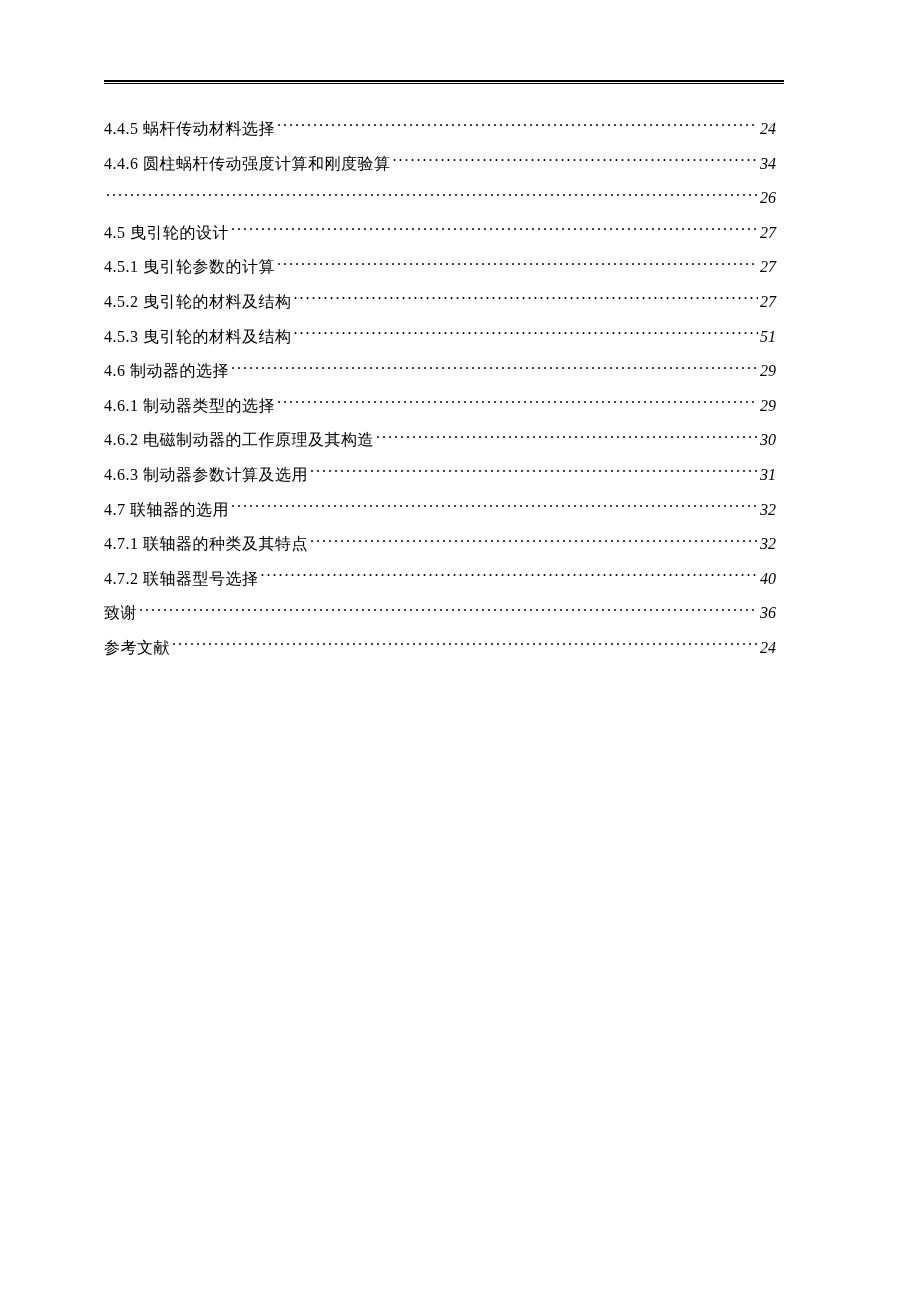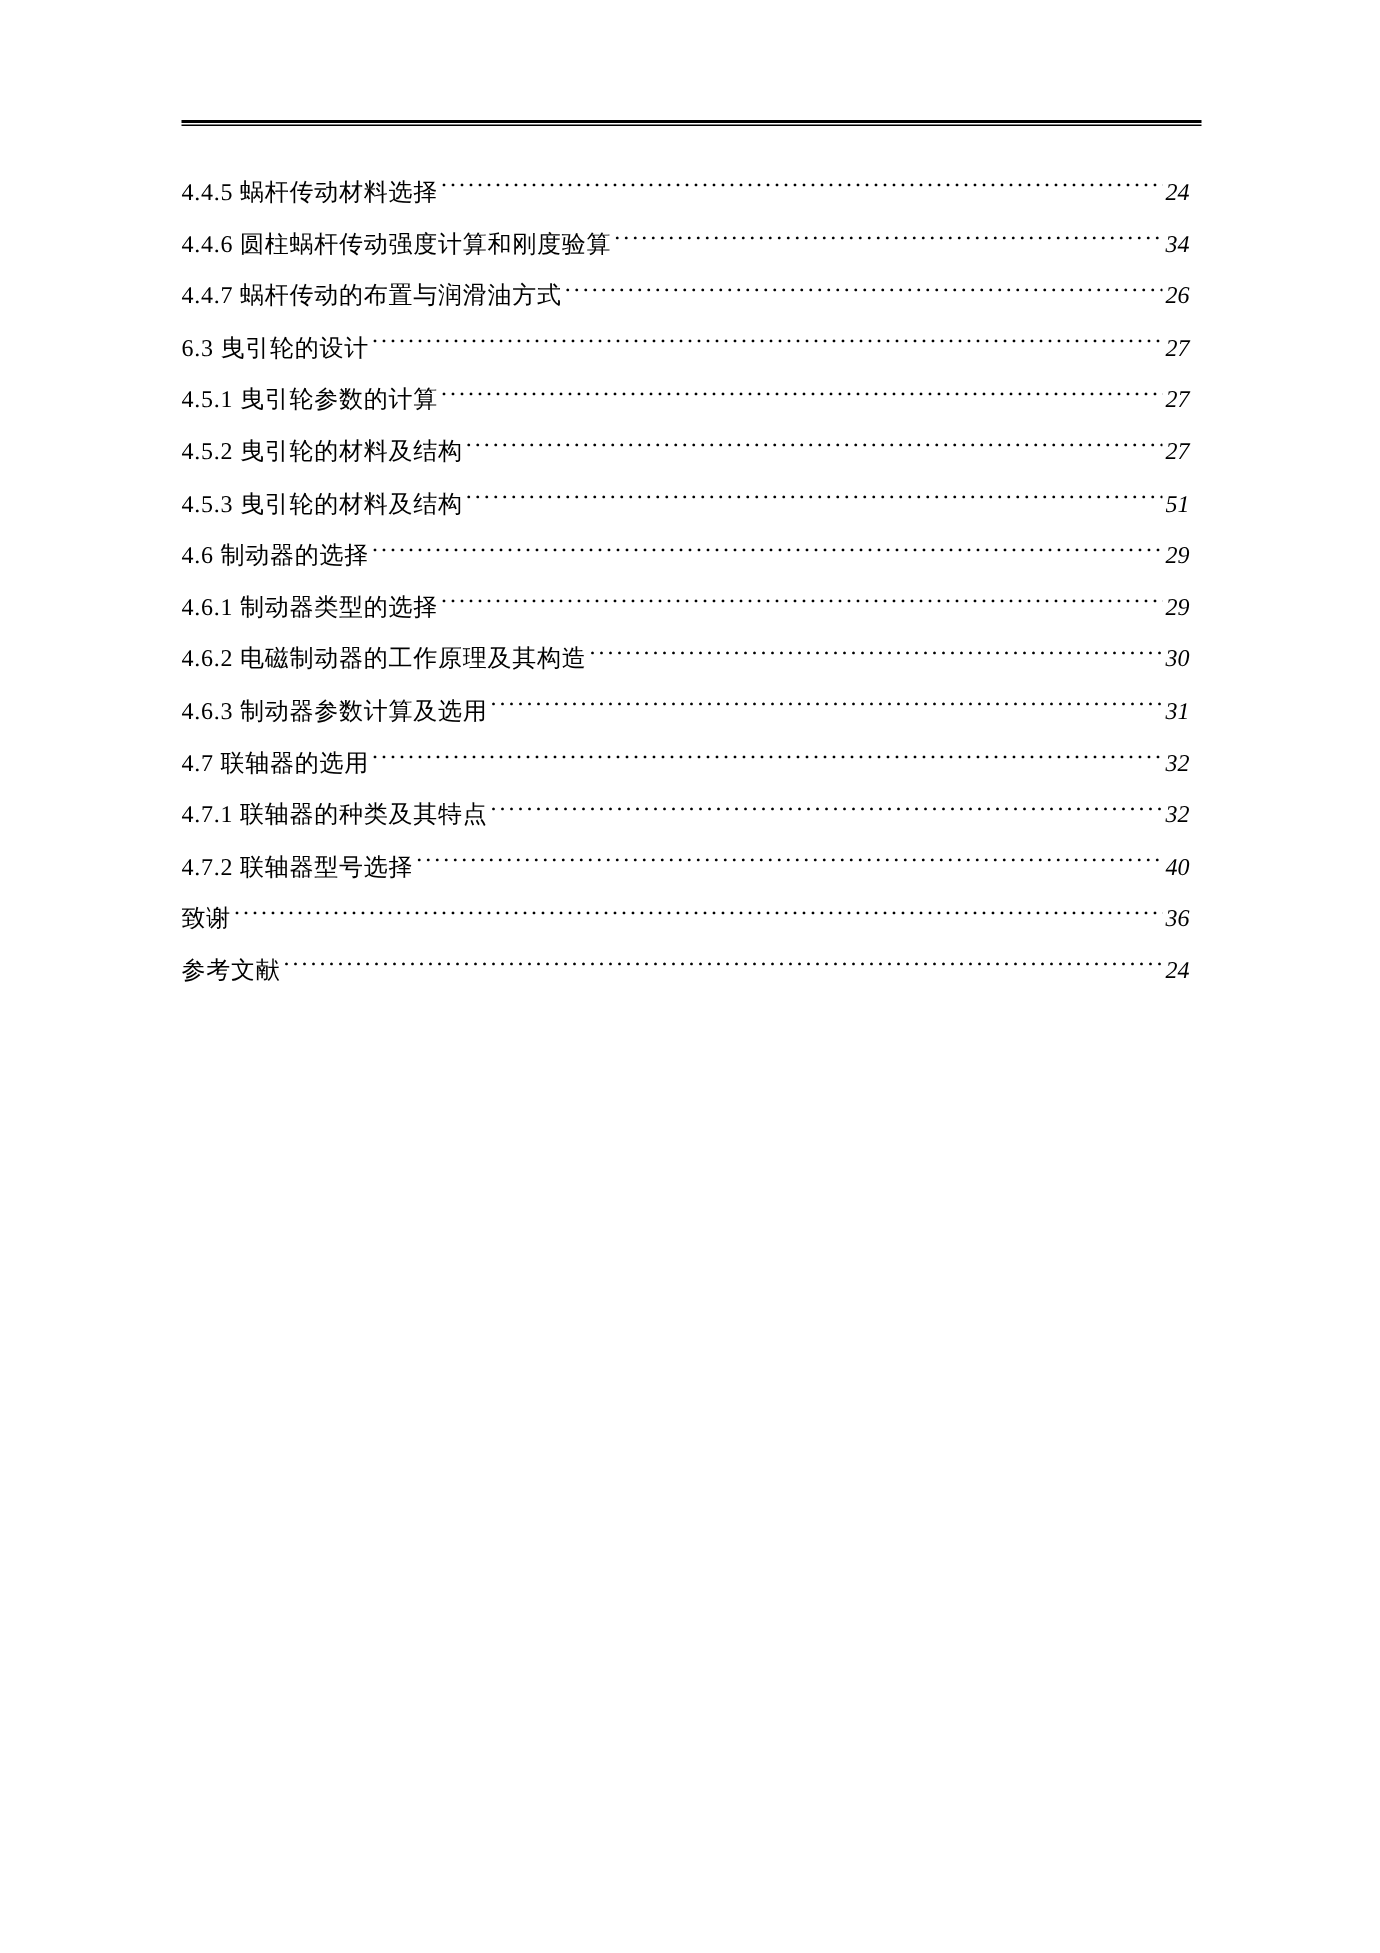--- a/index.html
+++ b/index.html
@@ -8,21 +8,21 @@
       height: 1302px;
       background: #ffffff;
       font-family: "SimSun", "宋体", serif;
       font-size: 16px;
       color: #000000;
       position: relative;
     }
     .page-container {
       position: absolute;
       top: 80px;
-      left: 121px;
+      left: 104px;
       width: 680px;
     }
     .header-rule {
       width: 100%;
       border-top: 2px solid #000;
       border-bottom: 1px solid #000;
       height: 4px;
       margin-bottom: 32px;
     }
     .toc-list {
@@ -76,27 +76,26 @@
       <span class="toc-page">24</span>
     </div>
 
     <div class="toc-row">
       <span class="toc-title">4.4.6 圆柱蜗杆传动强度计算和刚度验算</span>
       <span class="toc-leader"></span>
       <span class="toc-page">34</span>
     </div>
 
     <div class="toc-row">
-      <span class="toc-title">4.4.7 蜗杆传动的布置与润滑油方式</span>
       <span class="toc-leader"></span>
       <span class="toc-page">26</span>
     </div>
 
     <div class="toc-row">
-      <span class="toc-title">6.3 曳引轮的设计</span>
+      <span class="toc-title">4.5 曳引轮的设计</span>
       <span class="toc-leader"></span>
       <span class="toc-page">27</span>
     </div>
 
     <div class="toc-row">
       <span class="toc-title">4.5.1 曳引轮参数的计算</span>
       <span class="toc-leader"></span>
       <span class="toc-page">27</span>
     </div>
 

